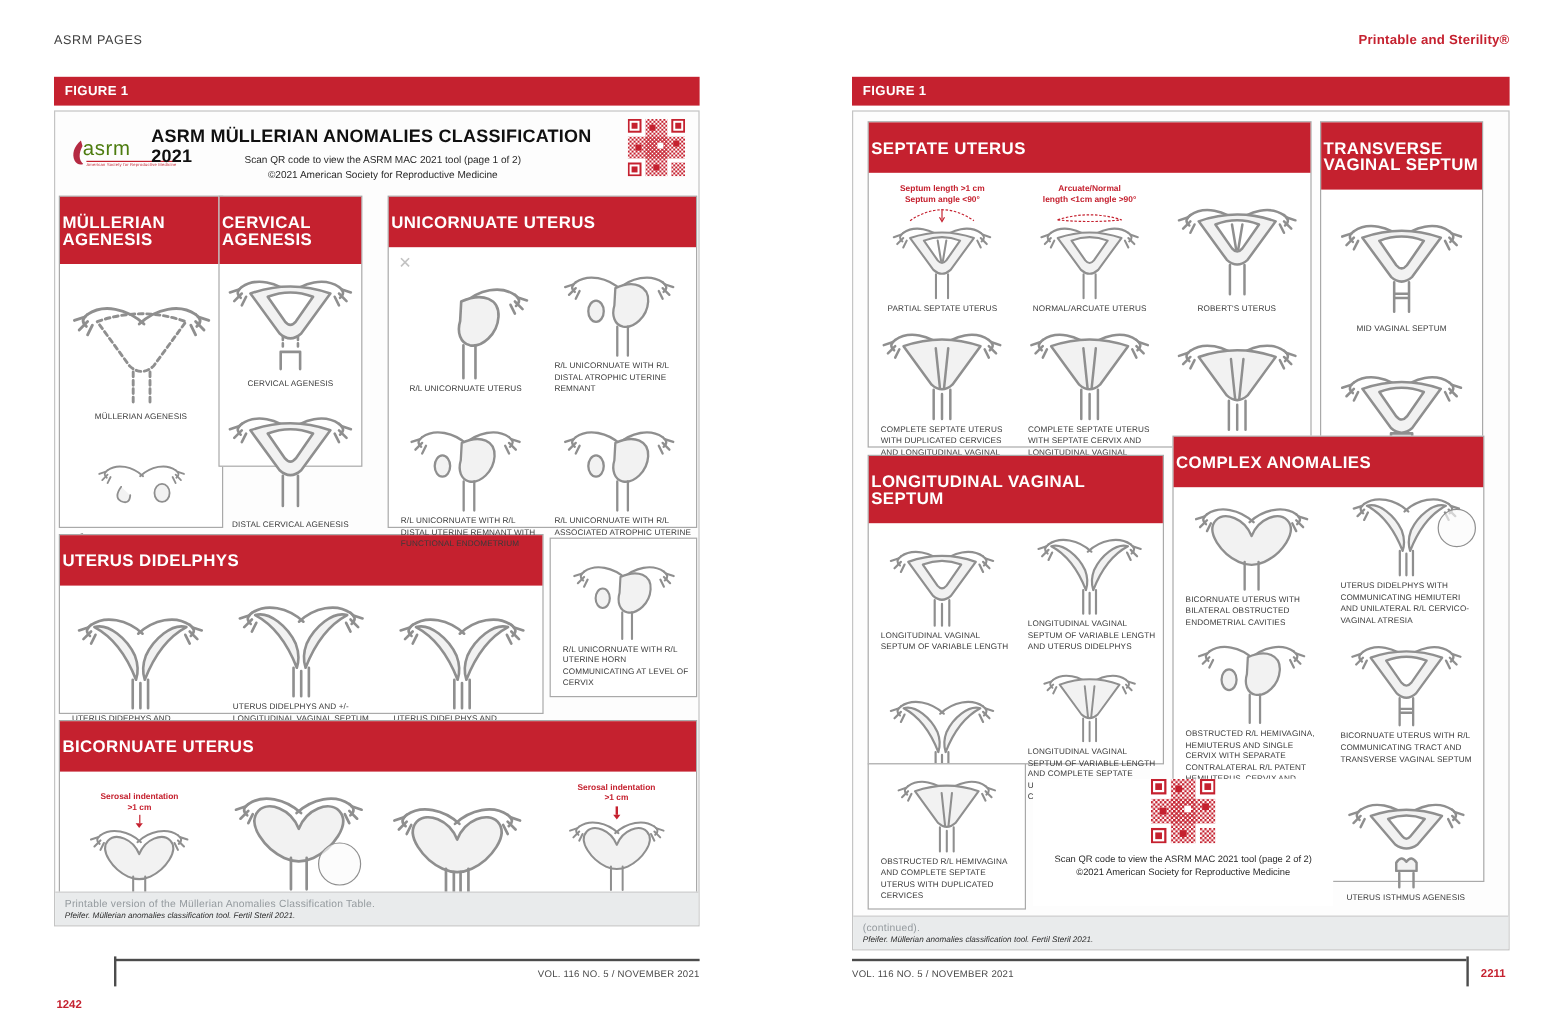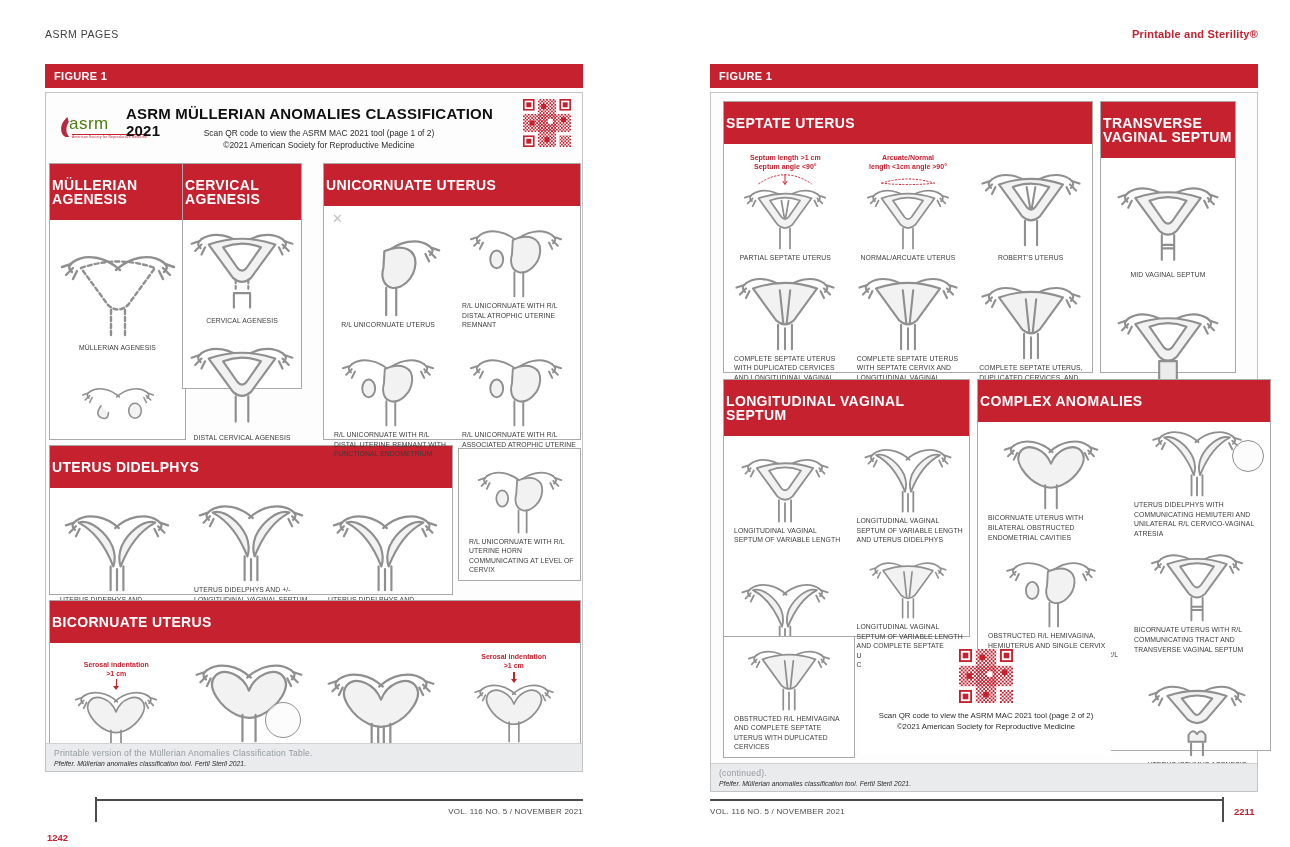--- a/index.html
+++ b/index.html
@@ -477,21 +477,21 @@
 
   <div class="sec" style="left:12px;top:543px;width:132px;height:122px">
     <div class="cell" style="height:100%">
       <svg class="dgm" width="112" height="66">
           <use href="#u-sept-c"></use>
         </svg>
       <div class="lbl l">OBSTRUCTED R/L HEMIVAGINA AND COMPLETE SEPTATE UTERUS WITH DUPLICATED CERVICES</div>
     </div>
   </div>
 
-  <div class="sec" style="left:266px;top:286px;width:294px;height:372px">
+  <div class="sec" style="left:266px;top:270px;width:260px;height:372px">
     <div class="sec-h">COMPLEX ANOMALIES</div>
     <div class="sec-body">
       <div style="flex:1;display:flex;flex-direction:column">
         <div class="cell" style="flex:1">
           <svg class="dgm" width="110" height="76">
               <use href="#u-bicorn"></use>
             </svg>
           <div class="lbl l">BICORNUATE UTERUS WITH BILATERAL OBSTRUCTED ENDOMETRIAL CAVITIES</div>
         </div>
         <div class="cell" style="flex:1.1">

